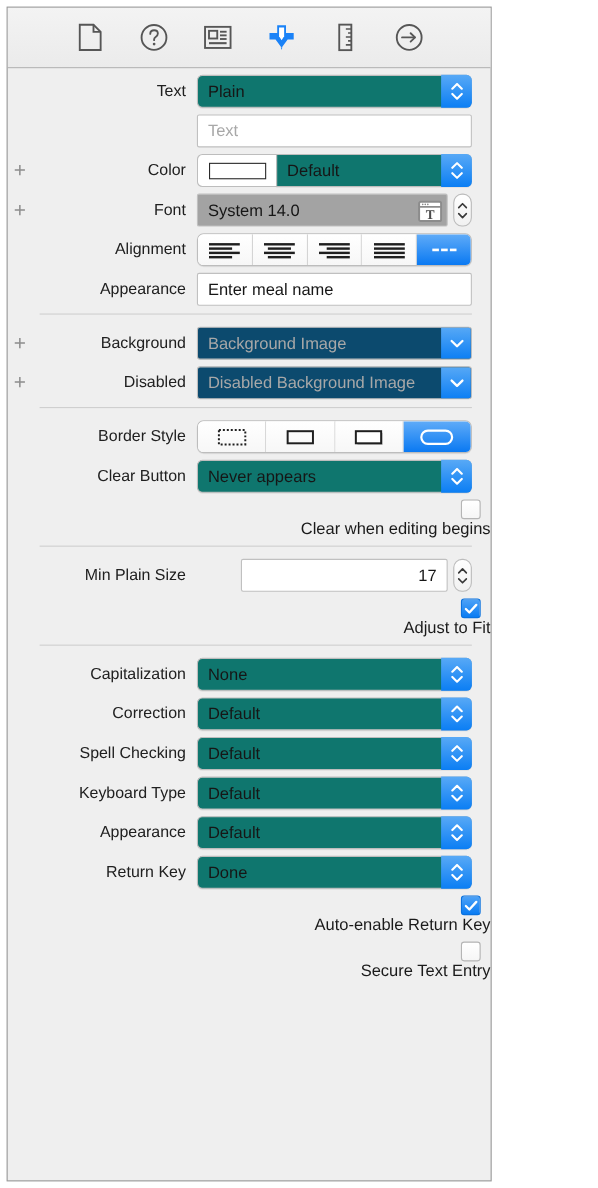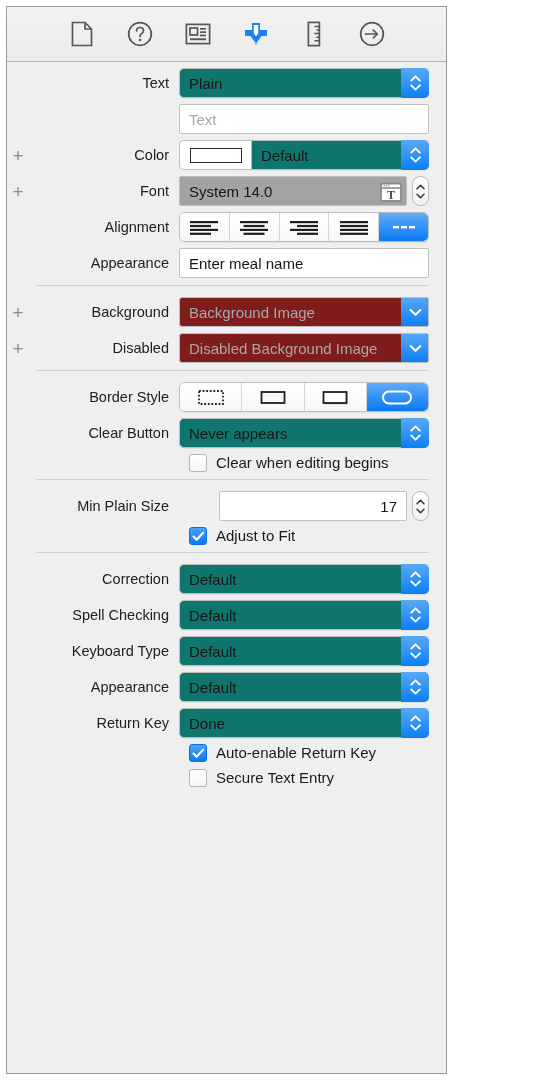--- a/index.html
+++ b/index.html
@@ -99,21 +99,21 @@
     padding: 0 9px;
     font-size: 15px; color: #161616;
   }
   .field.ph { color: #a8a8a8; }
   .field.num { justify-content: flex-end; margin-left: 40px; }
 
   
   .combo {
     position: relative;
     flex: 1; height: 30px;
-    background: #7f1d1d;
+    background: #0c4a6e;
     border: 1px solid #bdbdbd;
     border-radius: 3px;
     display: flex; align-items: center;
     padding-left: 9px; padding-right: 30px;
     font-size: 15px; color: #a8a8a8;
     overflow: hidden;
     white-space: nowrap;
   }
   .combo .arrow-blue {
     position: absolute; right: -1px; top: -1px; bottom: -1px;
@@ -182,23 +182,23 @@
     cursor: default;
   }
   .seg > div:last-child { border-right: none; }
   .seg > div.on {
     background: linear-gradient(#5fabf8, #0a79f2);
     border-right-color: #0a79f2;
   }
 
   
   .checkrow {
-    display: flex; align-items: flex-start;
+    display: flex; align-items: flex-end;
     margin-bottom: 7px;
-    padding-left: 182px;
+    flex-direction: column;
   }
   .cb {
     width: 18px; height: 18px; min-width: 18px;
     border: 1px solid #b5b5b5;
     border-radius: 3px;
     background: linear-gradient(#ffffff, #f6f6f6);
     margin-right: 9px;
     display: flex; align-items: center; justify-content: center;
   }
   .cb.on {
@@ -523,20 +523,37 @@
       <span class="cb on">
         <svg width="13" height="11" viewBox="0 0 13 11" aria-hidden="true">
           <path d="M1.5 5.6 L4.7 8.8 L11 1.9" fill="none" stroke="#fff" stroke-width="2.1" stroke-linecap="round" stroke-linejoin="round"></path>
         </svg>
       </span>
       <span class="cb-lbl">Adjust to Fit</span>
     </div>
 
     <div class="sep"></div>
 
+    <div class="row">
+      <span class="plus empty"></span>
+      <span class="lbl">Capitalization</span>
+      <div class="ctl">
+        <div class="popup">
+          <span>None</span>
+          <span class="stepper-blue">
+            <svg class="chev" width="11" height="7" viewBox="0 0 11 7" aria-hidden="true">
+              <path d="M1.2 5.6 L5.5 1.3 L9.8 5.6" fill="none" stroke="#fff" stroke-width="1.9" stroke-linecap="round" stroke-linejoin="round"></path>
+            </svg>
+            <svg class="chev" width="11" height="7" viewBox="0 0 11 7" aria-hidden="true">
+              <path d="M1.2 1.4 L5.5 5.7 L9.8 1.4" fill="none" stroke="#fff" stroke-width="1.9" stroke-linecap="round" stroke-linejoin="round"></path>
+            </svg>
+          </span>
+        </div>
+      </div>
+    </div>
 
     <div class="row">
       <span class="plus empty"></span>
       <span class="lbl">Correction</span>
       <div class="ctl">
         <div class="popup">
           <span>Default</span>
           <span class="stepper-blue">
             <svg class="chev" width="11" height="7" viewBox="0 0 11 7" aria-hidden="true">
               <path d="M1.2 5.6 L5.5 1.3 L9.8 5.6" fill="none" stroke="#fff" stroke-width="1.9" stroke-linecap="round" stroke-linejoin="round"></path>

